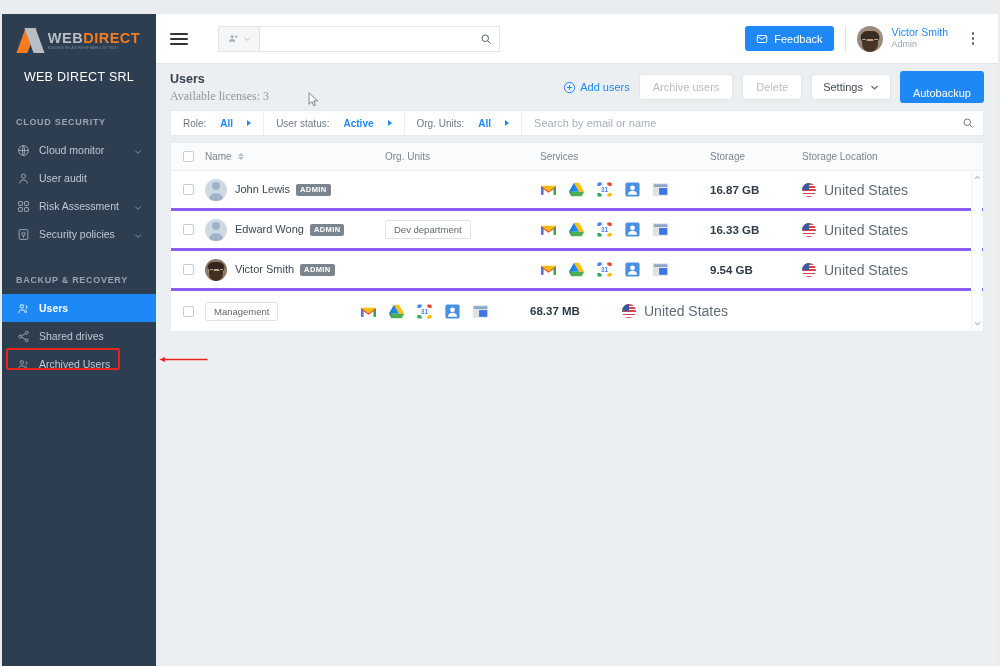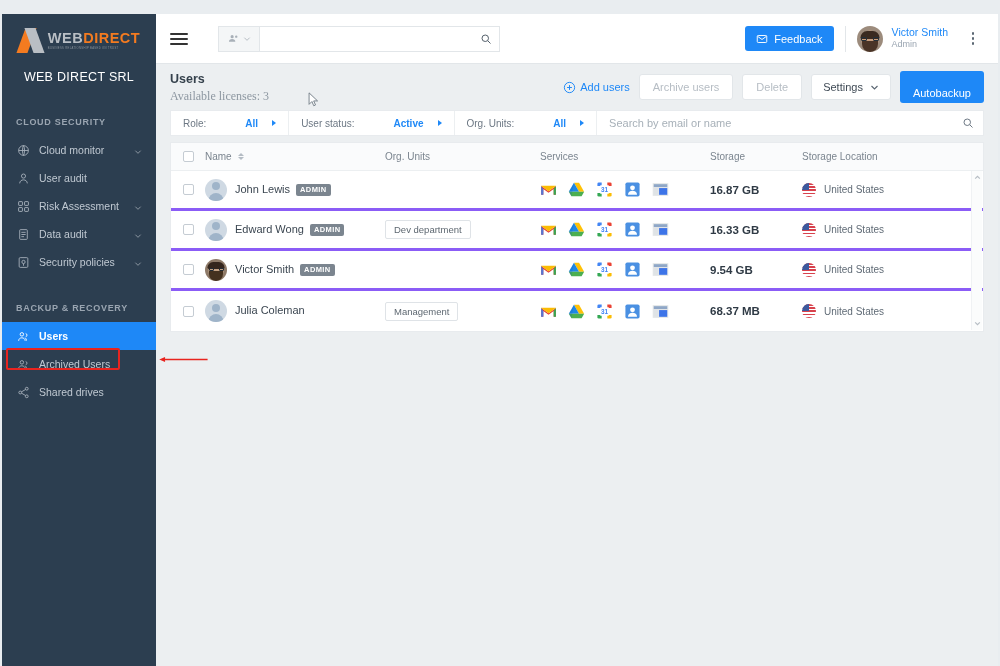--- a/index.html
+++ b/index.html
@@ -254,21 +254,21 @@
     border: 1px solid #e8ebee;
     display: flex; align-items: stretch;
   }
   .filter-chip {
     display: flex; align-items: center; gap: 14px;
     padding: 0 12px;
     font-size: 10px; color: #6d7884;
     border-right: 1px solid #eceff1;
     cursor: pointer; white-space: nowrap;
   }
-  .filter-chip b { color: #1e88f7; font-weight: bold; margin-left: 25px; }
+  .filter-chip b { color: #1e88f7; font-weight: bold; }
   .filter-chip .tri {
     width: 0; height: 0;
     border-left: 4px solid #1e88f7;
     border-top: 3px solid transparent;
     border-bottom: 3px solid transparent;
   }
   .filter-search {
     flex: 1 1 auto; border: none; outline: none;
     padding: 0 12px; font-size: 11px; color: #555;
     font-family: "Liberation Sans", sans-serif;
@@ -351,21 +351,21 @@
     padding: 3px 8px; font-size: 9.5px; color: #5e6871; background: #fff;
   }
   .svc-row { display: flex; align-items: center; gap: 11px; }
   .svc { width: 17px; height: 17px; display: block; }
   .storage-val { font-size: 11.5px; font-weight: bold; color: #2f3a45; }
   .flag { width: 14px; height: 14px; border-radius: 50%; overflow: hidden; position: relative;
           flex: 0 0 14px; background: #fff; }
   .flag .stripes { position: absolute; inset: 0; background:
       repeating-linear-gradient(to bottom, #d8414c 0, #d8414c 1.6px, #ffffff 1.6px, #ffffff 3.2px); }
   .flag .canton { position: absolute; left:0; top:0; width: 7px; height: 7px; background: #3c5a9e; }
-  .loc-txt { font-size: 10px; color: #606b76; text-align: right; }
+  .loc-txt { font-size: 14px; color: #606b76; text-align: right; }
 
   .vscroll {
     position: absolute; right: 1px; top: 28px; bottom: 1px; width: 11px;
     background: #fbfcfc; border-left: 1px solid #f0f2f4;
   }
   .vscroll .arw { position: absolute; left: 2px; width: 7px; height: 7px; }
   .vscroll .arw.t { top: 3px; } .vscroll .arw.b { bottom: 3px; }
 </style>
 </head>
 <body>
@@ -427,34 +427,20 @@
           </svg>
       </span>
       <span>Risk Assessment</span>
       <span class="chev">
         <svg width="8" height="8" viewBox="0 0 12 12" fill="none" stroke="#8b96a1" stroke-width="1.5">
             <path d="M2 4l4 4 4-4"></path>
           </svg>
       </span>
     </div>
 
-    <div class="nav-item">
-      <span class="ico">
-        <svg width="13" height="13" viewBox="0 0 24 24" fill="none" stroke="#aab4be" stroke-width="1.6">
-            <rect x="5" y="3" width="14" height="18" rx="1.5"></rect>
-            <path d="M8 8h8M8 12h8M8 16h5"></path>
-          </svg>
-      </span>
-      <span>Data audit</span>
-      <span class="chev">
-        <svg width="8" height="8" viewBox="0 0 12 12" fill="none" stroke="#8b96a1" stroke-width="1.5">
-            <path d="M2 4l4 4 4-4"></path>
-          </svg>
-      </span>
-    </div>
 
 
     <div class="nav-item">
       <span class="ico">
         <svg width="13" height="13" viewBox="0 0 24 24" fill="none" stroke="#aab4be" stroke-width="1.6">
             <rect x="4" y="3" width="16" height="18" rx="2"></rect>
             <circle cx="12" cy="11" r="3"></circle>
             <path d="M12 14v4"></path>
           </svg>
       </span>
@@ -470,43 +456,43 @@
 
     <div class="nav-item active">
       <span class="ico">
         <svg width="13" height="13" viewBox="0 0 24 24" fill="none" stroke="#ffffff" stroke-width="1.7">
             <circle cx="9" cy="8" r="3.2"></circle>
             <path d="M3 20c0-3.4 2.7-5.6 6-5.6s6 2.2 6 5.6"></path>
             <path d="M16 6.4a3.2 3.2 0 010 6.2M17.5 19.6c0-2.6-1-4.3-2.6-5.2"></path>
           </svg>
       </span>
       <span>Users</span>
-    </div>
-
-    <div class="nav-item">
-      <span class="ico">
-        <svg width="13" height="13" viewBox="0 0 24 24" fill="none" stroke="#aab4be" stroke-width="1.6">
-            <circle cx="9" cy="8" r="3.2"></circle>
-            <path d="M3 20c0-3.4 2.7-5.6 6-5.6s6 2.2 6 5.6"></path>
-            <path d="M16 6.4a3.2 3.2 0 010 6.2M17.5 19.6c0-2.6-1-4.3-2.6-5.2"></path>
-          </svg>
-      </span>
-      <span>Archived Users</span>
     </div>
 
     <div class="nav-item">
       <span class="ico">
         <svg width="13" height="13" viewBox="0 0 24 24" fill="none" stroke="#aab4be" stroke-width="1.6">
             <circle cx="18" cy="5" r="2.6"></circle>
             <circle cx="6" cy="12" r="2.6"></circle>
             <circle cx="18" cy="19" r="2.6"></circle>
             <path d="M8.3 10.8l7.4-4.3M8.3 13.2l7.4 4.3"></path>
           </svg>
       </span>
       <span>Shared drives</span>
+    </div>
+
+    <div class="nav-item">
+      <span class="ico">
+        <svg width="13" height="13" viewBox="0 0 24 24" fill="none" stroke="#aab4be" stroke-width="1.6">
+            <circle cx="9" cy="8" r="3.2"></circle>
+            <path d="M3 20c0-3.4 2.7-5.6 6-5.6s6 2.2 6 5.6"></path>
+            <path d="M16 6.4a3.2 3.2 0 010 6.2M17.5 19.6c0-2.6-1-4.3-2.6-5.2"></path>
+          </svg>
+      </span>
+      <span>Archived Users</span>
     </div>
 
     <div class="annot-box"></div>
   </aside>
 
   <svg class="annot-arrow" viewBox="0 0 118 12">
     <path d="M118 6 H14" stroke="#e8241f" stroke-width="4"></path>
     <path d="M2 6 L16 0 L16 12 Z" fill="#e8241f"></path>
   </svg>
 
@@ -856,29 +842,20 @@
                 <span class="stripes"></span>
                 <span class="canton"></span>
               </span>
               <span class="loc-txt">United States</span>
             </div>
           </div>
           <div class="trow">
             <div class="c-check">
               <span class="cb"></span>
             </div>
-            <div class="c-name">
-              <span class="uav">
-                <span class="g-head"></span>
-                <span class="g-body"></span>
-              </span>
-              <span class="name-block"><span class="name-line">
-                  <span class="uname2">Julia Coleman</span>
-                </span><span class="redact" style="width:90px"></span></span>
-            </div>
             <div class="c-org"><span class="org-pill">Management</span></div>
             <div class="c-svc">
               <span class="svc-row">
                 <span>
                   <svg class="svc" viewBox="0 0 24 18">
                     <path d="M1.6 16.4V4.2L12 11.4 22.4 4.2v12.2h-3.1V8.3L12 13.5 4.7 8.3v8.1z" fill="#ea4335"></path>
                     <path d="M1.6 4.2V16.4h3.1V8.3z" fill="#4285f4"></path>
                     <path d="M22.4 4.2V16.4h-3.1V8.3z" fill="#34a853"></path>
                     <path d="M1.6 4.2L12 11.4l10.4-7.2v-.6H1.6z" fill="#fbbc04"></path>
                     <path d="M12 11.4L4.7 6.3 1.6 4.2v12.2h3.1V8.3z" fill="#c5221f" opacity=".15"></path>

